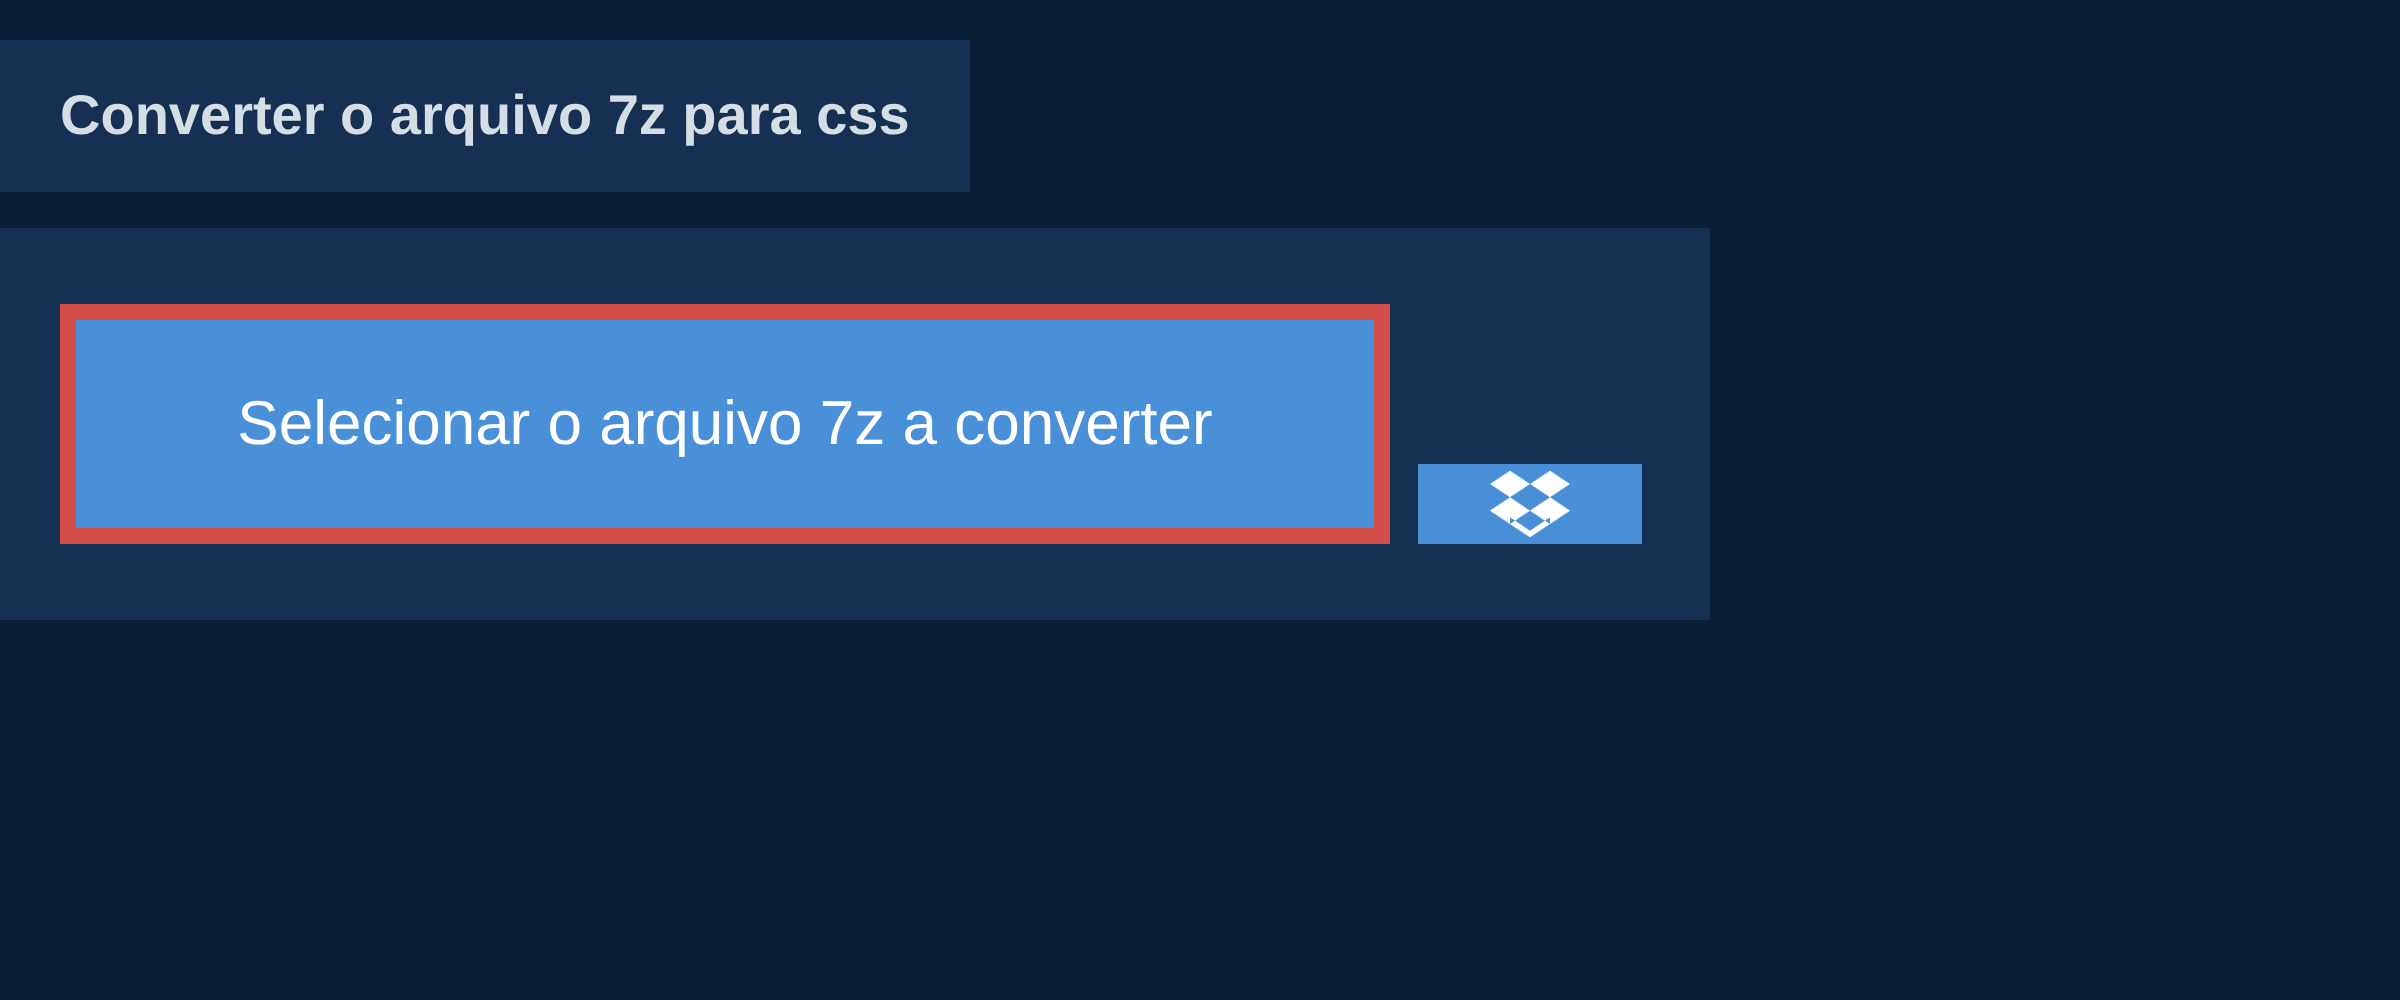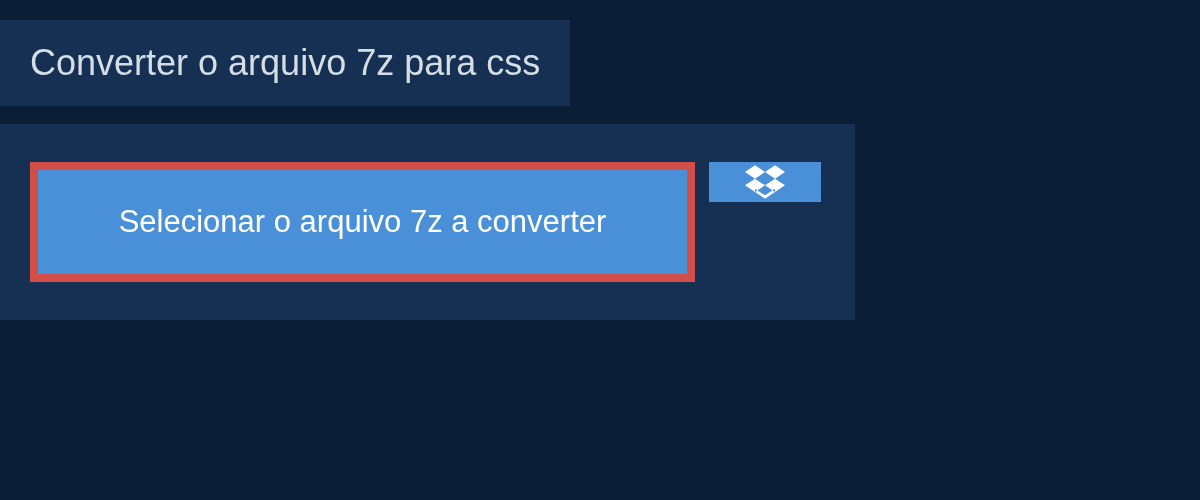--- a/index.html
+++ b/index.html
@@ -15,30 +15,30 @@
       overflow: hidden;
     }
     .header-tab {
       display: inline-block;
       background: #153052;
       padding: 22px 30px;
       margin-top: 20px;
     }
     .header-title {
       color: #d5dde5;
-      font-size: 36px;
-      font-weight: 400;
+      font-size: 28px;
+      font-weight: 700;
     }
     .upload-panel {
       background: #153052;
       margin: 18px 16px 0 0;
       padding: 38px 34px 38px 30px;
       width: 855px;
       display: flex;
-      align-items: flex-start;
+      align-items: flex-end;
       gap: 14px;
     }
     .select-file-button {
       flex: 1;
       background: #4a90d9;
       border: 8px solid #d14f48;
       padding: 34px 20px;
       text-align: center;
       cursor: pointer;
       display: flex;

